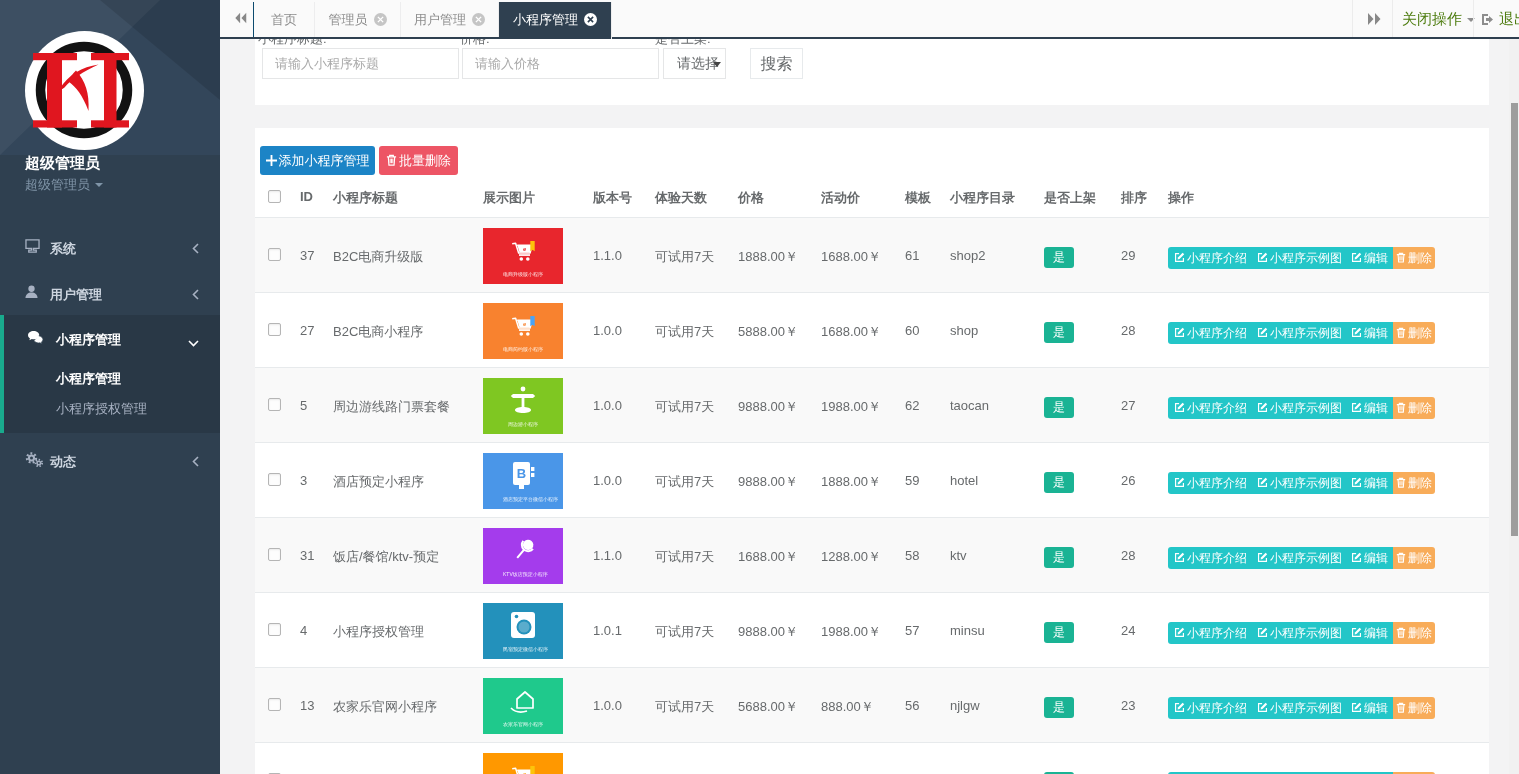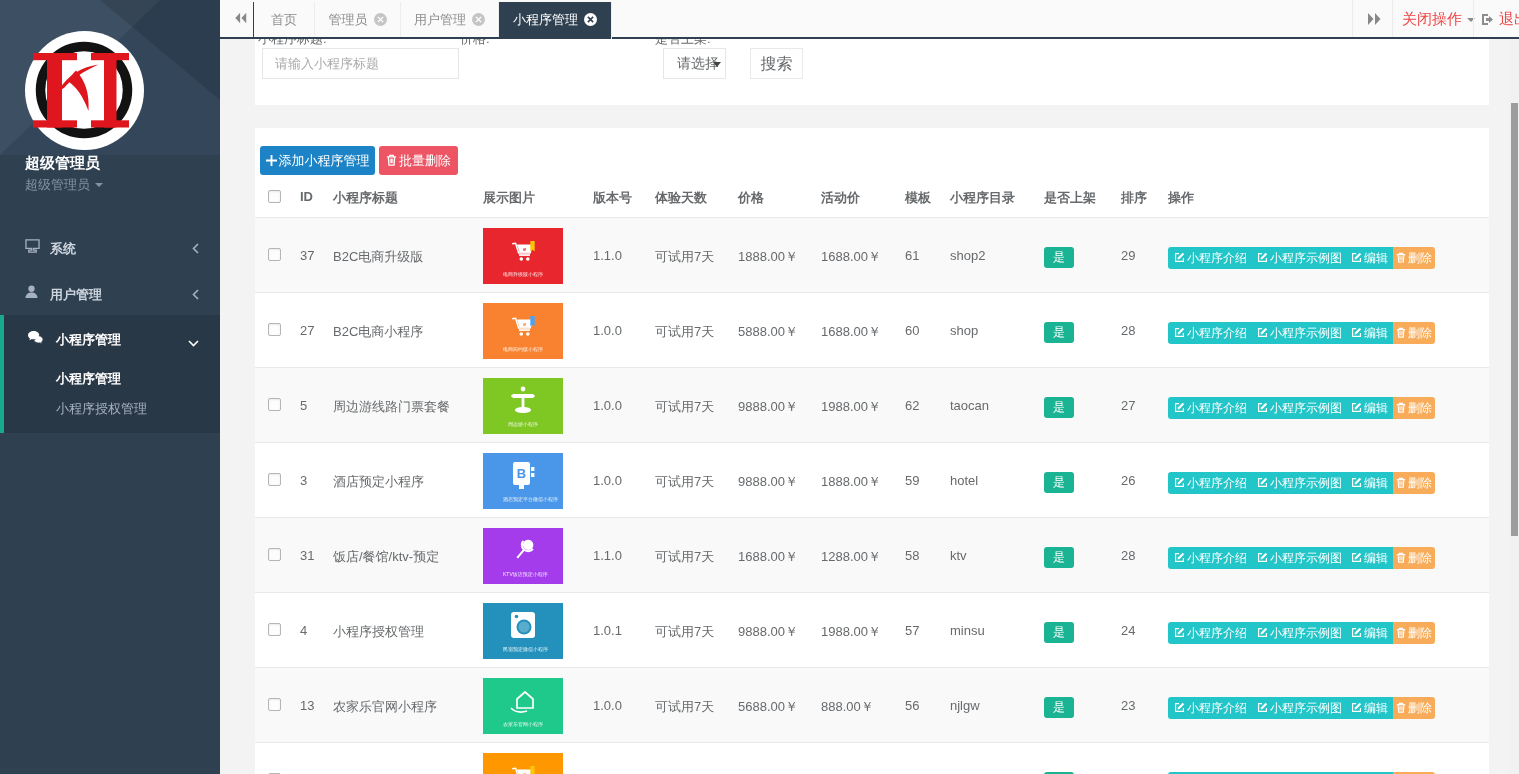--- a/index.html
+++ b/index.html
@@ -29,21 +29,21 @@
 #navbar{position:absolute;left:220px;top:0;width:1299px;height:39px;background:#fafafa;z-index:20;border-bottom:2px solid #2f4050}
 #navbar .collbtn{position:absolute;left:14px;top:11px;width:26px;height:20px}
 .tabs{position:absolute;left:33px;top:2px;height:35px}
 .tab{position:absolute;top:0;height:35px;background:#fafafa;border-right:1px solid #ededee;
 color:#8d8d8d;font-size:13px;text-align:center;line-height:35px}
 .tab.first{border-left:1px solid #0c4a6e}
 .tab.active{background:#2f4050;color:#fff;height:37px}
 .tclose{display:inline-block;width:13px;height:13px;border-radius:50%;background:#c5c5c5;position:relative;vertical-align:-2px;margin-left:6px}
 .tclose.w{background:#fff}
 .tclose svg{position:absolute;left:3px;top:3px}
-.nright{position:absolute;top:0;height:37px;color:#ef4444;font-size:15px;line-height:37px;white-space:nowrap}
+.nright{position:absolute;top:0;height:37px;color:#4d7c0f;font-size:15px;line-height:37px;white-space:nowrap}
 .vsep{position:absolute;top:0;width:1px;height:37px;background:#ececec}
 
 #content{position:absolute;left:220px;top:0;width:1289px;height:774px;background:#f3f3f4;z-index:5}
 .panel{position:absolute;background:#fff}
 #fpanel{left:35px;top:20px;width:1234px;height:85px}
 #tpanel{left:35px;top:128px;width:1234px;height:646px}
 .flabel{position:absolute;top:10px;font-size:13px;color:#676a6c}
 .finput{position:absolute;top:28px;height:31px;border:1px solid #e5e6e7;background:#fff;color:#aaa;
 font-size:13px;line-height:29px;padding-left:12px}
 .fsel{position:absolute;top:28px;height:31px;border:1px solid #e5e6e7;background:#fff;color:#676a6c;font-size:14px;line-height:29px}
@@ -75,20 +75,21 @@
 #sbtrack{position:absolute;left:1509px;top:39px;width:10px;height:735px;background:#f1f1f1;z-index:40}
 #sbthumb{position:absolute;left:2px;top:64px;width:7px;height:433px;background:#9d9d9d}
 </style></head>
 <body>
 <div id="content">
   <div class="panel" id="fpanel">
     <div class="flabel" style="left:3px">小程序标题:</div>
     <div class="flabel" style="left:205px">价格:</div>
     <div class="flabel" style="left:400px">是否上架:</div>
     <div class="finput" style="left:7px;width:197px">请输入小程序标题</div>
+    <div class="finput" style="left:207px;width:197px">请输入价格</div>
     <div class="fsel" style="left:408px;width:63px"><span style="margin-left:13px">请选择</span><span style="position:absolute;right:4px;top:13px;width:0;height:0;border-left:4.5px solid transparent;border-right:4.5px solid transparent;border-top:5.5px solid #444"></span></div>
     <div class="sbtn" style="left:495px;width:53px">搜索</div>
   </div>
   <div class="panel" id="tpanel">
     <div class="btn badd"><svg width="11" height="11" viewBox="0 0 12 12" style="vertical-align:-1px;margin-right:2px">
           <path d="M5 0h2v5h5v2H7v5H5V7H0V5h5z" fill="#fff"></path>
         </svg>添加小程序管理</div>
     <div class="btn bdel"><svg width="11" height="12" viewBox="0 0 12 13" style="vertical-align:-1px;margin-right:2px">
           <path d="M1 3h10M4 3V1.5h4V3M2.5 3l.7 9h5.6l.7-9" fill="none" stroke="#fff" stroke-width="1.3"></path>
           <path d="M4.6 5v5M6 5v5M7.4 5v5" stroke="#fff" stroke-width="1"></path>
@@ -495,15 +496,29 @@
           <path d="M7 1C3.7 1 1 3 1 5.5c0 1.4.8 2.6 2 3.4L2.5 11l2.6-1.3c.6.2 1.2.3 1.9.3 3.3 0 6-2 6-4.5S10.3 1 7 1z" fill="#fff"></path>
           <path d="M12.5 6.2c2.5.3 4.5 2 4.5 4 0 1.1-.6 2.1-1.6 2.8l.4 1.7-2.1-1c-.5.1-1 .2-1.5.2-2.1 0-3.9-1-4.6-2.4" fill="#fff" stroke="#2f4050" stroke-width="0.8"></path>
         </svg></span>
       <span class="ptext">小程序管理</span>
       <span class="chev"><svg width="11" height="7" viewBox="0 0 11 7">
           <path d="M1 1l4.5 4.5L10 1" fill="none" stroke="#fff" stroke-width="1.6"></path>
         </svg></span>
     <div class="sub1">小程序管理</div>
     <div class="sub2">小程序授权管理</div>
   </div>
+  <div class="mitem" style="top:437px">
+    <span class="micon"><svg width="18" height="15" viewBox="0 0 18 15">
+          <circle cx="6.5" cy="6" r="3.6" fill="#a7b1c2"></circle>
+          <circle cx="6.5" cy="6" r="4.6" fill="none" stroke="#a7b1c2" stroke-width="2.2" stroke-dasharray="1.9 2.1"></circle>
+          <circle cx="6.5" cy="6" r="1.5" fill="#2f4050"></circle>
+          <circle cx="13.8" cy="11" r="2.5" fill="#a7b1c2"></circle>
+          <circle cx="13.8" cy="11" r="3.3" fill="none" stroke="#a7b1c2" stroke-width="1.8" stroke-dasharray="1.4 1.6"></circle>
+          <circle cx="13.8" cy="11" r="1" fill="#2f4050"></circle>
+        </svg></span>
+      <span class="mtext">动态</span>
+      <span class="chev"><svg width="7" height="11" viewBox="0 0 7 11">
+          <path d="M6 1L1.5 5.5 6 10" fill="none" stroke="#a7b1c2" stroke-width="1.6"></path>
+        </svg></span>
+  </div>
 </div>
 <div id="sbtrack">
     <div id="sbthumb"></div>
   </div>
 </body></html>

